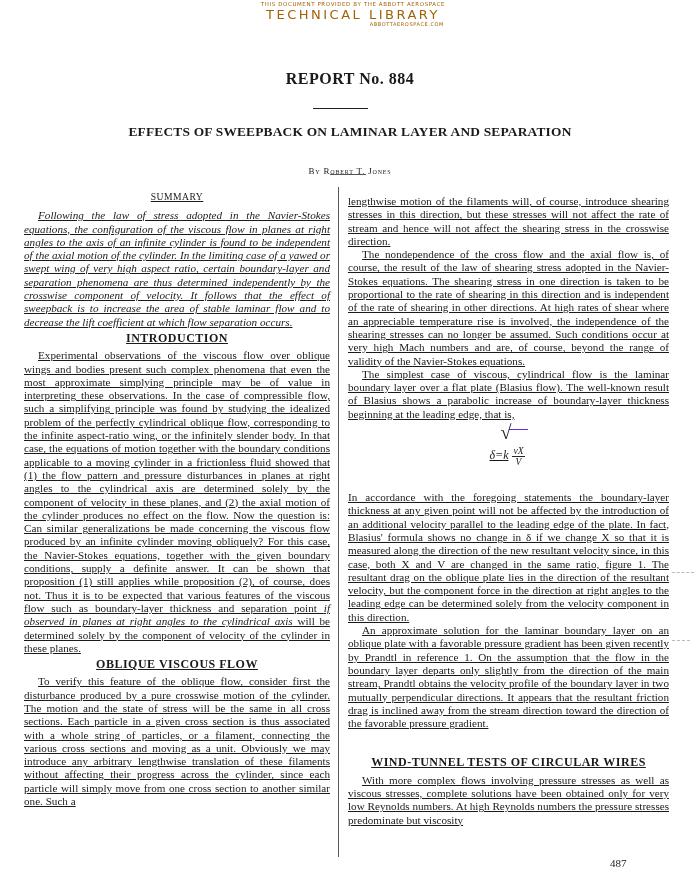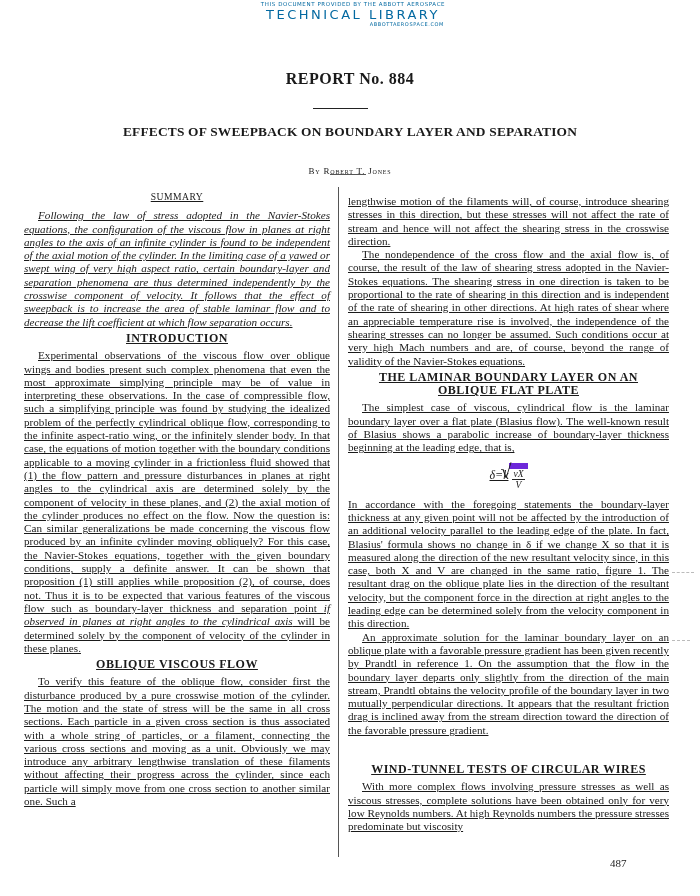--- a/index.html
+++ b/index.html
@@ -1,19 +1,19 @@
 <!DOCTYPE html>
 <html><head>
 <meta charset="utf-8">
 <style>
   html, body { margin: 0; padding: 0; background: #ffffff; }
   body { width: 700px; height: 896px; position: relative; overflow: hidden;
          font-family: "Liberation Serif", "DejaVu Serif", serif; color: #1a1a1a; }
   .watermark { position: absolute; left: 248px; top: 1px; width: 210px; text-align: center;
-               color: #0369a1; font-family: "DejaVu Sans", sans-serif; }
+               color: #a16207; font-family: "DejaVu Sans", sans-serif; }
   .wm-small { font-size: 5.5px; letter-spacing: 0.6px; line-height: 7px; }
   .wm-big { font-size: 13px; letter-spacing: 2.5px; line-height: 13px; font-weight: normal; }
   .wm-url { font-size: 5px; letter-spacing: 0.6px; text-align: right; padding-right: 14px; line-height: 7px; }
   .report-no { position: absolute; left: 0; width: 700px; top: 70px; text-align: center;
                font-weight: bold; font-size: 16px; letter-spacing: 0.5px; }
   .title-rule { position: absolute; left: 313px; top: 108px; width: 55px; height: 0;
                 border-top: 1.6px solid #222; }
   .title { position: absolute; left: 0; width: 700px; top: 124px; text-align: center;
            font-weight: bold; font-size: 13.4px; letter-spacing: 0.2px; }
   .author { position: absolute; left: 0; width: 700px; top: 166px; text-align: center;
@@ -25,59 +25,58 @@
   .col p.noindent { text-indent: 0; }
   .col p.italic { font-style: italic; }
   .sec-head { text-align: center; font-weight: bold; font-size: 12px; letter-spacing: 0.5px;
               margin: 3px 0 4px 0; text-indent: 0; }
   .sec-head.sumhead { font-weight: normal; font-size: 9.6px; margin: 0 0 6px 0; }
   .col-divider { position: absolute; left: 338px; top: 187px; height: 670px; width: 0;
                  border-left: 1px solid #555; }
   .col-top-rule { position: absolute; left: 330px; top: 174px; width: 36px; height: 0;
                   border-top: 1.2px solid #555; }
   .equation { text-align: center; margin: 8px 0 8px 0; font-style: italic; font-size: 12px; text-indent: 0; }
-  .sqrt { display: inline-block; vertical-align: middle; border-top: 6px solid #6d28d9; padding: 0 3px;
+  .sqrt { display: inline-block; vertical-align: middle; border-top: 1px solid #6d28d9; padding: 16px 3px;
           margin-left: 1px; position: relative; }
   .sqrt::before { content: "\221A"; position: absolute; left: -9px; top: -4px; font-size: 20px; font-style: normal; }
   .frac { display: inline-block; text-align: center; font-size: 9.5px; line-height: 10px; vertical-align: middle; }
   .frac .num { display: block; border-bottom: 0.8px solid #222; padding: 0 1px; }
   .frac .den { display: block; }
   .page-number { position: absolute; left: 610px; top: 857px; font-size: 11px; }
   .margin-mark { position: absolute; height: 0; border-top: 1px dashed #bbb; }
 </style>
 </head>
 <body>
 
 <div class="watermark">
   <div class="wm-small">THIS DOCUMENT PROVIDED BY THE ABBOTT AEROSPACE</div>
   <div class="wm-big">TECHNICAL LIBRARY</div>
   <div class="wm-url">ABBOTTAEROSPACE.COM</div>
 </div>
 
 <div class="report-no">REPORT No. 884</div>
 <div class="title-rule"></div>
-<div class="title">EFFECTS OF SWEEPBACK ON BOUNDARY LAYER AND SEPARATION</div>
+<div class="title">EFFECTS OF SWEEPBACK ON LAMINAR LAYER AND SEPARATION</div>
 <div class="author">By Robert T. Jones</div>
 
 <div class="col-top-rule"></div>
 <div class="col-divider"></div>
 
 <div class="col col-left">
   <div class="sec-head sumhead">SUMMARY</div>
   <p class="italic">Following the law of stress adopted in the Navier-Stokes equations, the configuration of the viscous flow in planes at right angles to the axis of an infinite cylinder is found to be independent of the axial motion of the cylinder.  In the limiting case of a yawed or swept wing of very high aspect ratio, certain boundary-layer and separation phenomena are thus determined independently by the crosswise component of velocity.  It follows that the effect of sweepback is to increase the area of stable laminar flow and to decrease the lift coefficient at which flow separation occurs.</p>
   <div class="sec-head">INTRODUCTION</div>
   <p><span>Experimental observations of the viscous flow over oblique wings and bodies present such complex phenomena that even the most approximate simplying principle may be of value in interpreting these observations.  In the case of compressible flow, such a simplifying principle was found by studying the idealized problem of the perfectly cylindrical oblique flow, corresponding to the infinite aspect-ratio wing, or the infinitely slender body.  In that case, the equations of motion together with the boundary conditions applicable to a moving cylinder in a frictionless fluid showed that (1) the flow pattern and pressure disturbances in planes at right angles to the cylindrical axis are determined solely by the component of velocity in these planes, and (2) the axial motion of the cylinder produces no effect on the flow.  Now the question is: Can similar generalizations be made concerning the viscous flow produced by an infinite cylinder moving obliquely?  For this case, the Navier-Stokes equations, together with the given boundary conditions, supply a definite answer.  It can be shown that proposition (1) still applies while proposition (2), of course, does not.  Thus it is to be expected that various features of the viscous flow such as boundary-layer thickness and separation point </span><em>if observed in planes at right angles to the cylindrical axis</em><span> will be determined solely by the component of velocity of the cylinder in these planes.</span></p>
   <div class="sec-head">OBLIQUE VISCOUS FLOW</div>
   <p>To verify this feature of the oblique flow, consider first the disturbance produced by a pure crosswise motion of the cylinder.  The motion and the state of stress will be the same in all cross sections.  Each particle in a given cross section is thus associated with a whole string of particles, or a filament, connecting the various cross sections and moving as a unit.  Obviously we may introduce any arbitrary lengthwise translation of these filaments without affecting their progress across the cylinder, since each particle will simply move from one cross section to another similar one.  Such a</p>
 </div>
 
 <div class="col col-right">
   <p class="noindent">lengthwise motion of the filaments will, of course, introduce shearing stresses in this direction, but these stresses will not affect the rate of stream and hence will not affect the shearing stress in the crosswise direction.</p>
   <p>The nondependence of the cross flow and the axial flow is, of course, the result of the law of shearing stress adopted in the Navier-Stokes equations.  The shearing stress in one direction is taken to be proportional to the rate of shearing in this direction and is independent of the rate of shearing in other directions.  At high rates of shear where an appreciable temperature rise is involved, the independence of the shearing stresses can no longer be assumed.  Such conditions occur at very high Mach numbers and are, of course, beyond the range of validity of the Navier-Stokes equations.</p>
-  <div class="sec-head">THE LAMINAR BOUNDARY LAYER ON AN OBLIQUE FLAT PLATE</div>
   <p>The simplest case of viscous, cylindrical flow is the laminar boundary layer over a flat plate (Blasius flow).  The well-known result of Blasius shows a parabolic increase of boundary-layer thickness beginning at the leading edge, that is,</p>
   <div class="equation">
     <span>δ=k</span><span class="sqrt"><span class="frac"><span class="num">νX</span><span class="den">V</span></span></span>
   </div>
   <p class="noindent">In accordance with the foregoing statements the boundary-layer thickness at any given point will not be affected by the introduction of an additional velocity parallel to the leading edge of the plate.  In fact, Blasius' formula shows no change in δ if we change X so that it is measured along the direction of the new resultant velocity since, in this case, both X and V are changed in the same ratio, figure 1.  The resultant drag on the oblique plate lies in the direction of the resultant velocity, but the component force in the direction at right angles to the leading edge can be determined solely from the velocity component in this direction.</p>
   <p>An approximate solution for the laminar boundary layer on an oblique plate with a favorable pressure gradient has been given recently by Prandtl in reference 1.  On the assumption that the flow in the boundary layer departs only slightly from the direction of the main stream, Prandtl obtains the velocity profile of the boundary layer in two mutually perpendicular directions.  It appears that the resultant friction drag is inclined away from the stream direction toward the direction of the favorable pressure gradient.</p>
   <div class="sec-head" style="margin-top:26px;">WIND-TUNNEL TESTS OF CIRCULAR WIRES</div>
   <p>With more complex flows involving pressure stresses as well as viscous stresses, complete solutions have been obtained only for very low Reynolds numbers.  At high Reynolds numbers the pressure stresses predominate but viscosity</p>
 </div>
 

